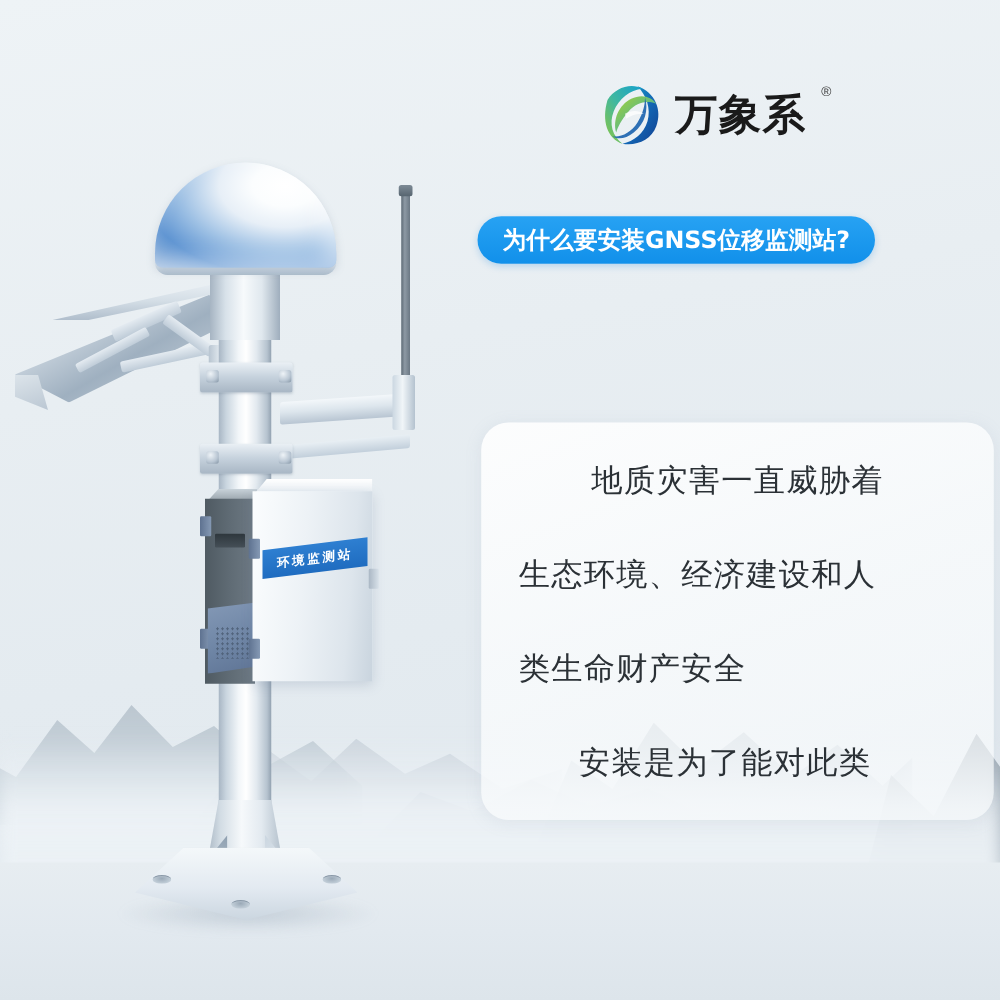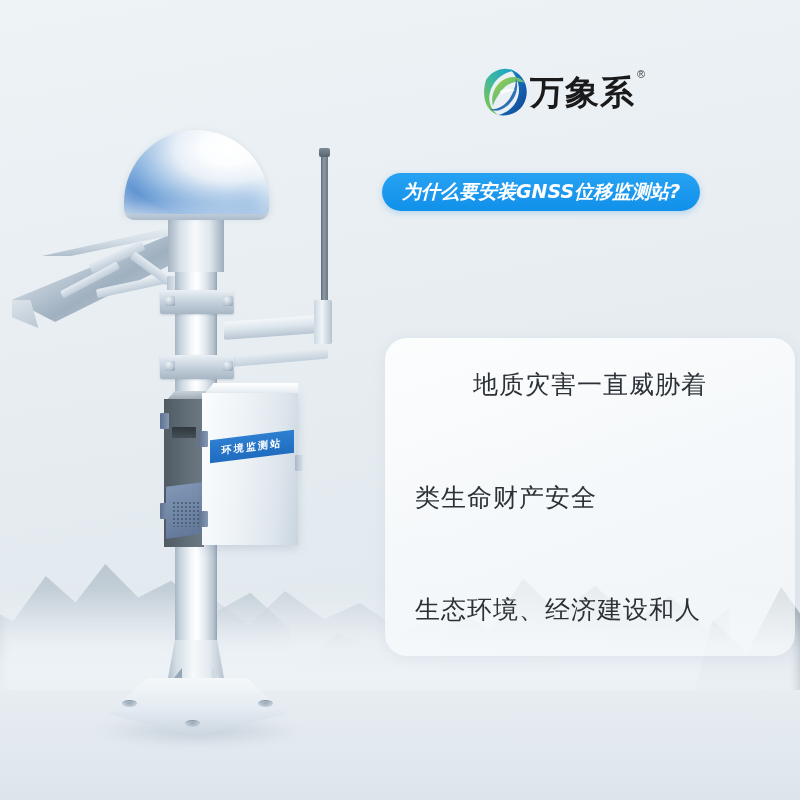--- a/index.html
+++ b/index.html
@@ -279,42 +279,41 @@
     background:linear-gradient(90deg,#aab7c4 0%,#d8e1e9 100%);
     border-radius:1px;
   }
 
   
   #content { position:absolute; left:370px; top:0; width:430px; height:800px; }
 
   
   .logo-row {
     position:absolute; left:110px; top:66px;
-    display:flex; align-items:center; text-align:center;
+    display:flex; align-items:center; gap:10px;text-align:center;
   }
   .logo-mark { width:50px; height:52px; position:relative; }
   .logo-text {
     font-size:34px; font-weight:700; color:#1a1a1a;
     letter-spacing:1px; line-height:1;
     font-family:"DejaVu Sans","Liberation Sans",sans-serif;
   }
   .logo-r {
     font-size:11px; color:#3a3a3a; align-self:flex-start;
     margin-left:2px; margin-top:2px;
   }
 
   
   .pill {
     position:absolute; left:12px; top:173px;
     height:38px; padding:0 20px;
     background:linear-gradient(180deg,#27a2f3 0%,#1190ea 100%);
     border-radius:19px;
     display:flex; align-items:center;
     box-shadow:0 2px 6px rgba(25,130,220,.25);
-    font-style:italic;
   }
   .pill span {
     color:#fff; font-size:19px; font-weight:700; white-space:nowrap;
     font-family:"DejaVu Sans","Liberation Sans",sans-serif;
   }
 
   
   .headline {
     position:absolute; left:10px; top:228px;
     font-size:54px; font-weight:700; color:#242a30;
@@ -453,19 +452,20 @@
     </div>
 
     <div class="pill">
       <span>为什么要安装GNSS位移监测站?</span>
     </div>
 
 
     <div class="card">
       <div class="card-lines">
         <div class="cl c">地质灾害一直威胁着</div>
+        <div class="cl l">生态环境、经济建设和人</div>
         <div class="cl l">类生命财产安全</div>
-        <div class="cl l">生态环境、经济建设和人</div>
+        <div class="cl i">安装是为了能对此类</div>
       </div>
     </div>
 
   </div>
 </div>
 
 </body></html>

